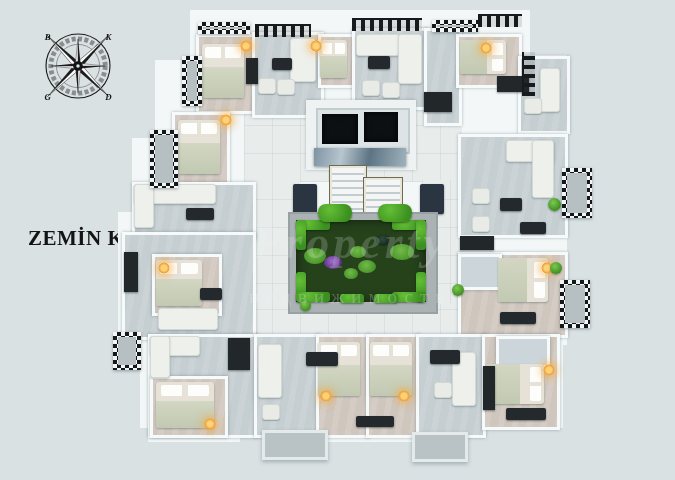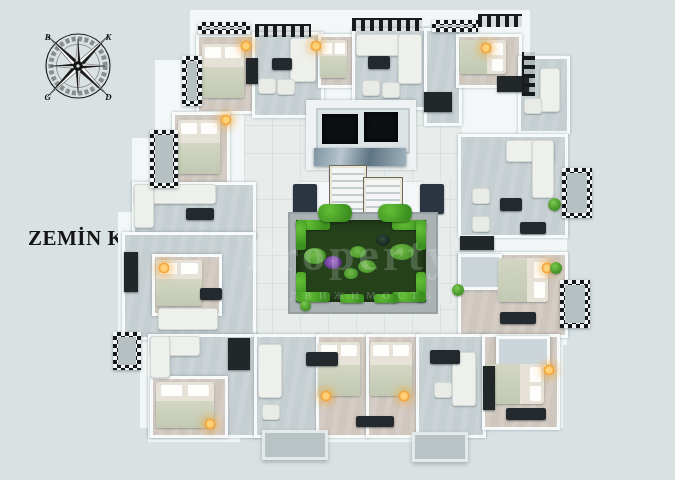--- a/index.html
+++ b/index.html
@@ -3,22 +3,22 @@
 <meta charset="utf-8">
 <style>
   html,body{margin:0;padding:0;background:#d9e1e3;}
   .stage{position:relative;width:675px;height:480px;background:#d9e1e3;overflow:hidden;
          font-family:"Liberation Serif",serif;}
   
   .floor-title{position:absolute;left:28px;top:226px;font-size:21px;font-weight:700;
     color:#141414;letter-spacing:.5px;white-space:nowrap;}
   .watermark{position:absolute;left:160px;width:380px;text-align:center;pointer-events:none;
     color:rgba(240,245,246,.20);font-weight:700;}
-  .wm1{top:228px;font-size:46px;letter-spacing:4px;}
-  .wm2{top:286px;font-size:15px;letter-spacing:7px;color:rgba(240,245,246,.24);font-weight:400;}
+  .wm1{top:216px;font-size:46px;letter-spacing:4px;font-style:italic;}
+  .wm2{top:286px;font-size:19px;letter-spacing:7px;color:rgba(240,245,246,.24);font-weight:400;}
   
   .base{position:absolute;left:0;top:0;width:675px;height:480px;background:#f3f7f7;
     filter:drop-shadow(6px 10px 10px rgba(70,90,100,.30));
     clip-path:polygon(190px 10px,530px 10px,530px 55px,567px 55px,567px 345px,563px 345px,
       563px 428px,462px 428px,462px 442px,300px 442px,300px 434px,240px 434px,240px 442px,
       148px 442px,148px 428px,140px 428px,140px 335px,118px 335px,118px 212px,132px 212px,
       132px 138px,155px 138px,155px 60px,190px 60px);}
   .pave{position:absolute;background:
     repeating-linear-gradient(90deg,rgba(120,135,140,.12) 0 1px,transparent 1px 28px),
     repeating-linear-gradient(0deg,rgba(120,135,140,.12) 0 1px,transparent 1px 28px),#e8edec;}

